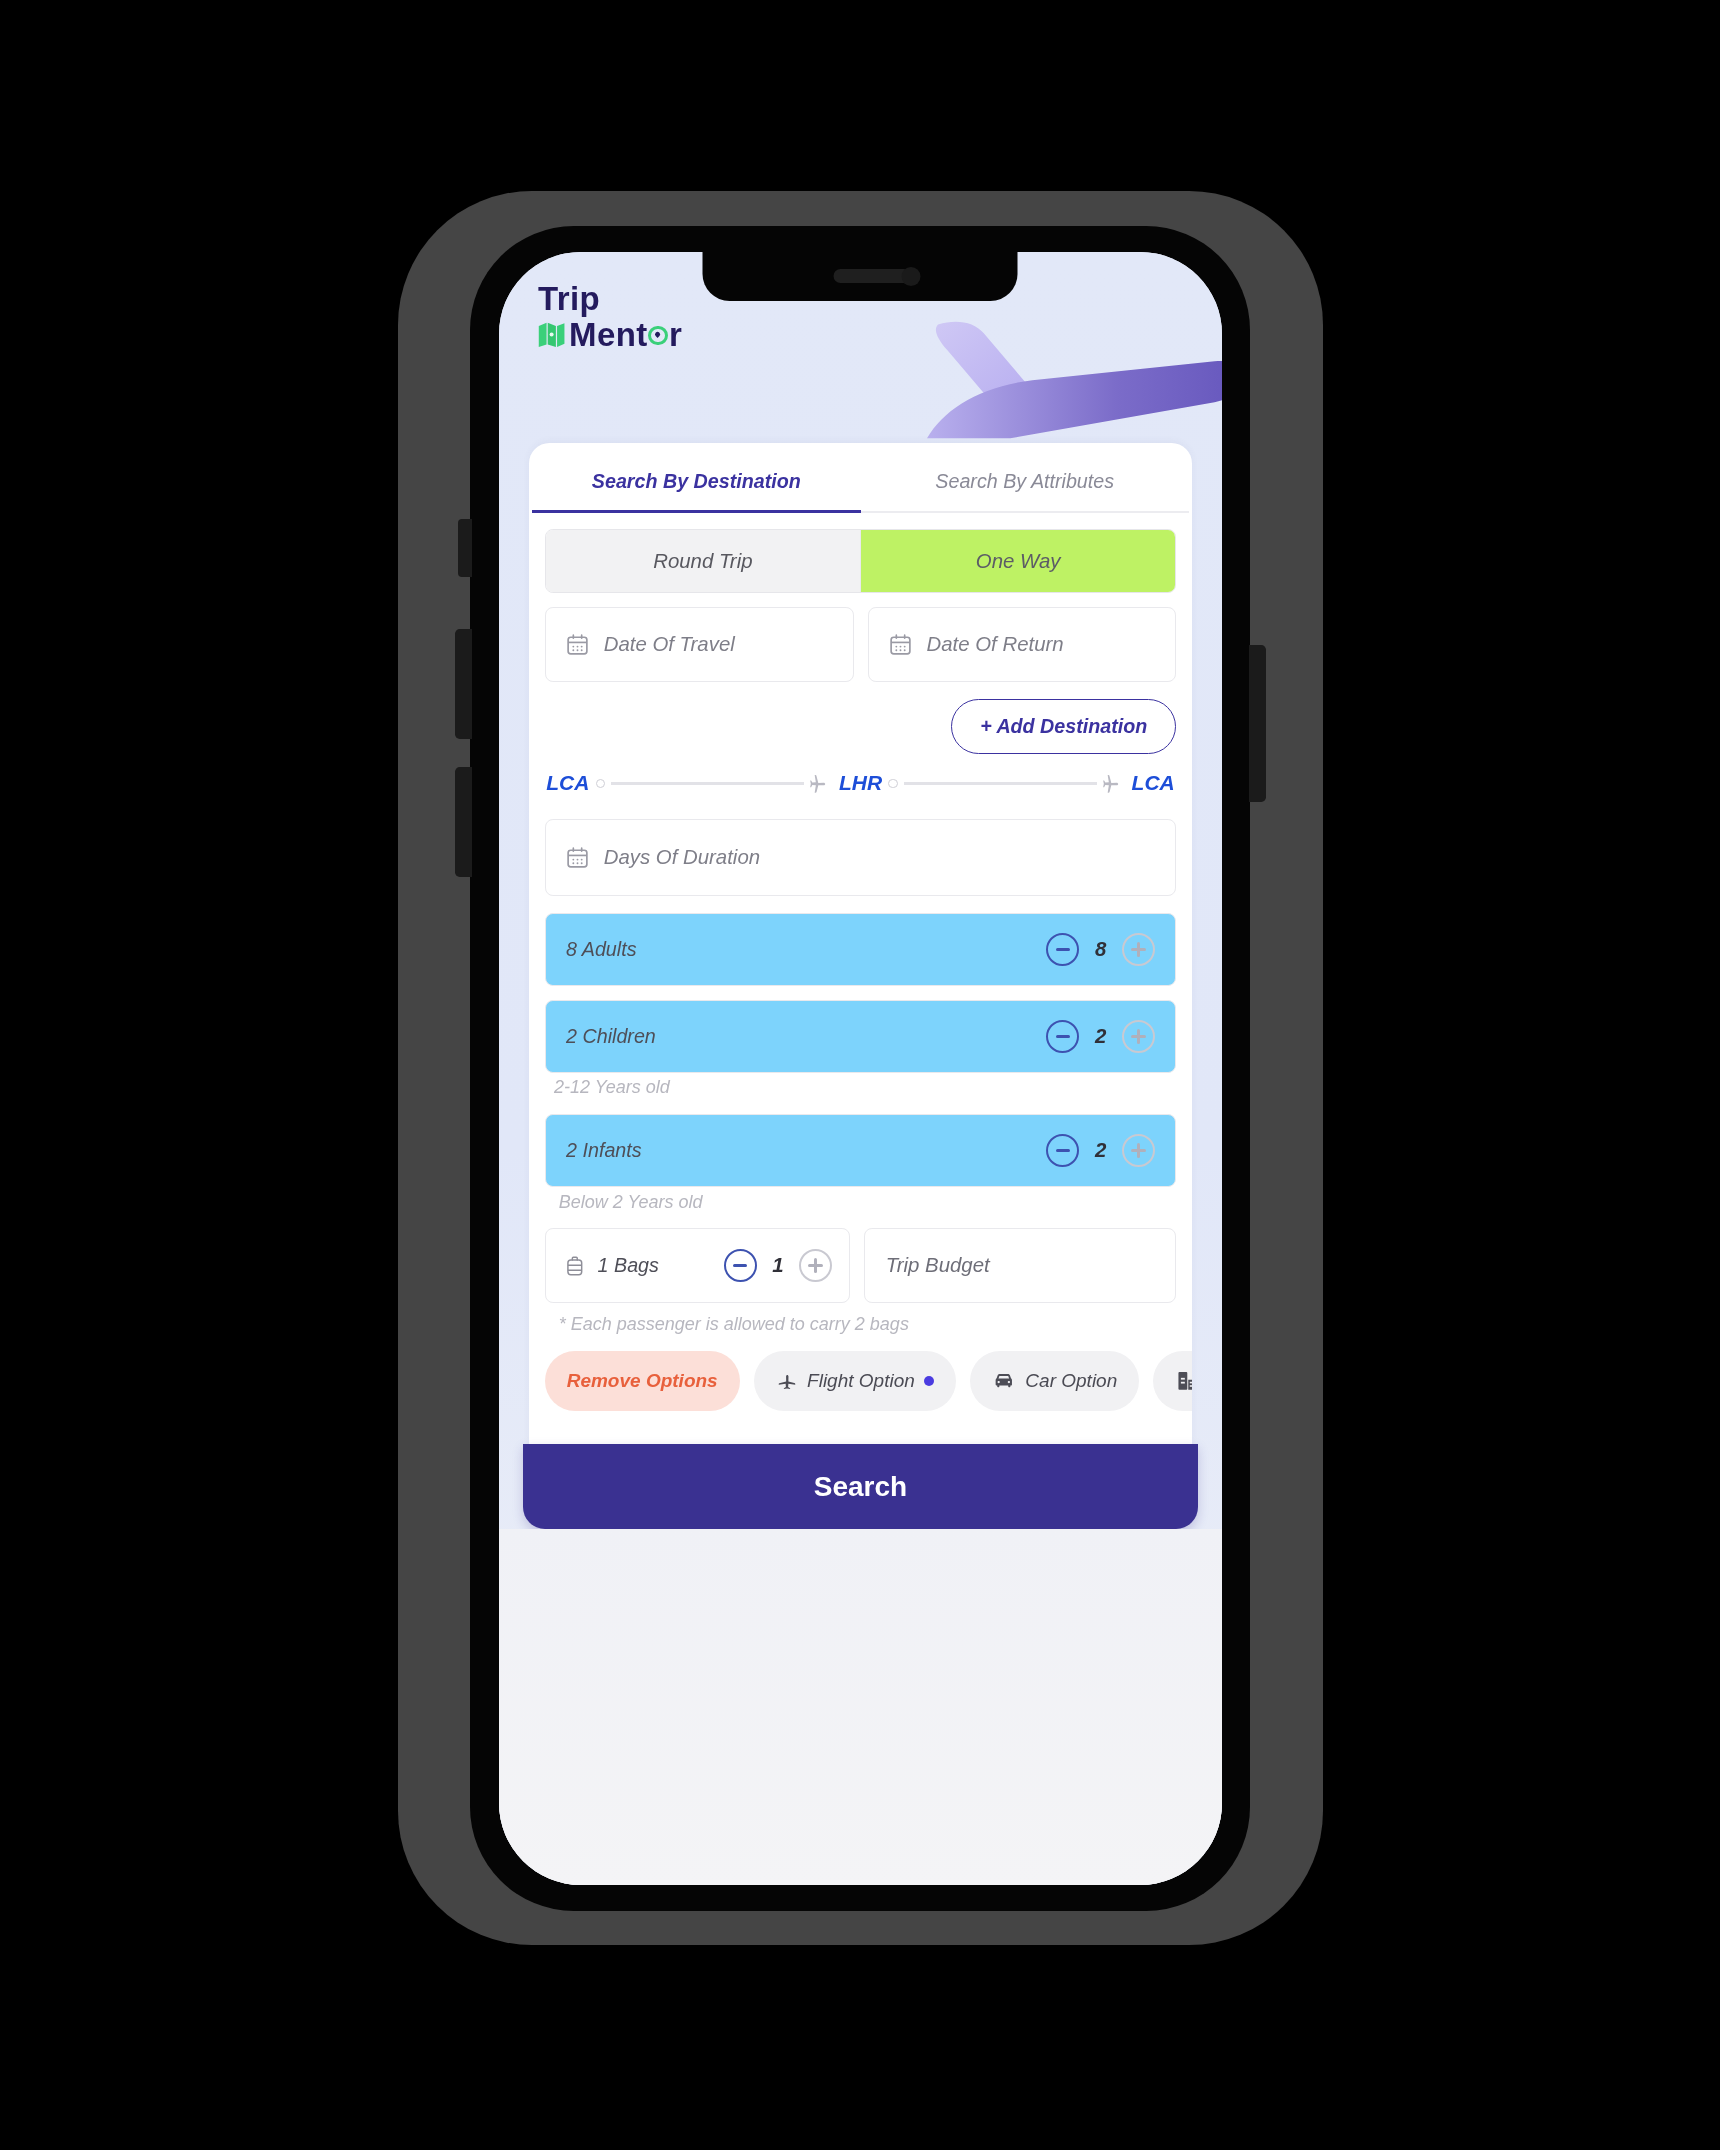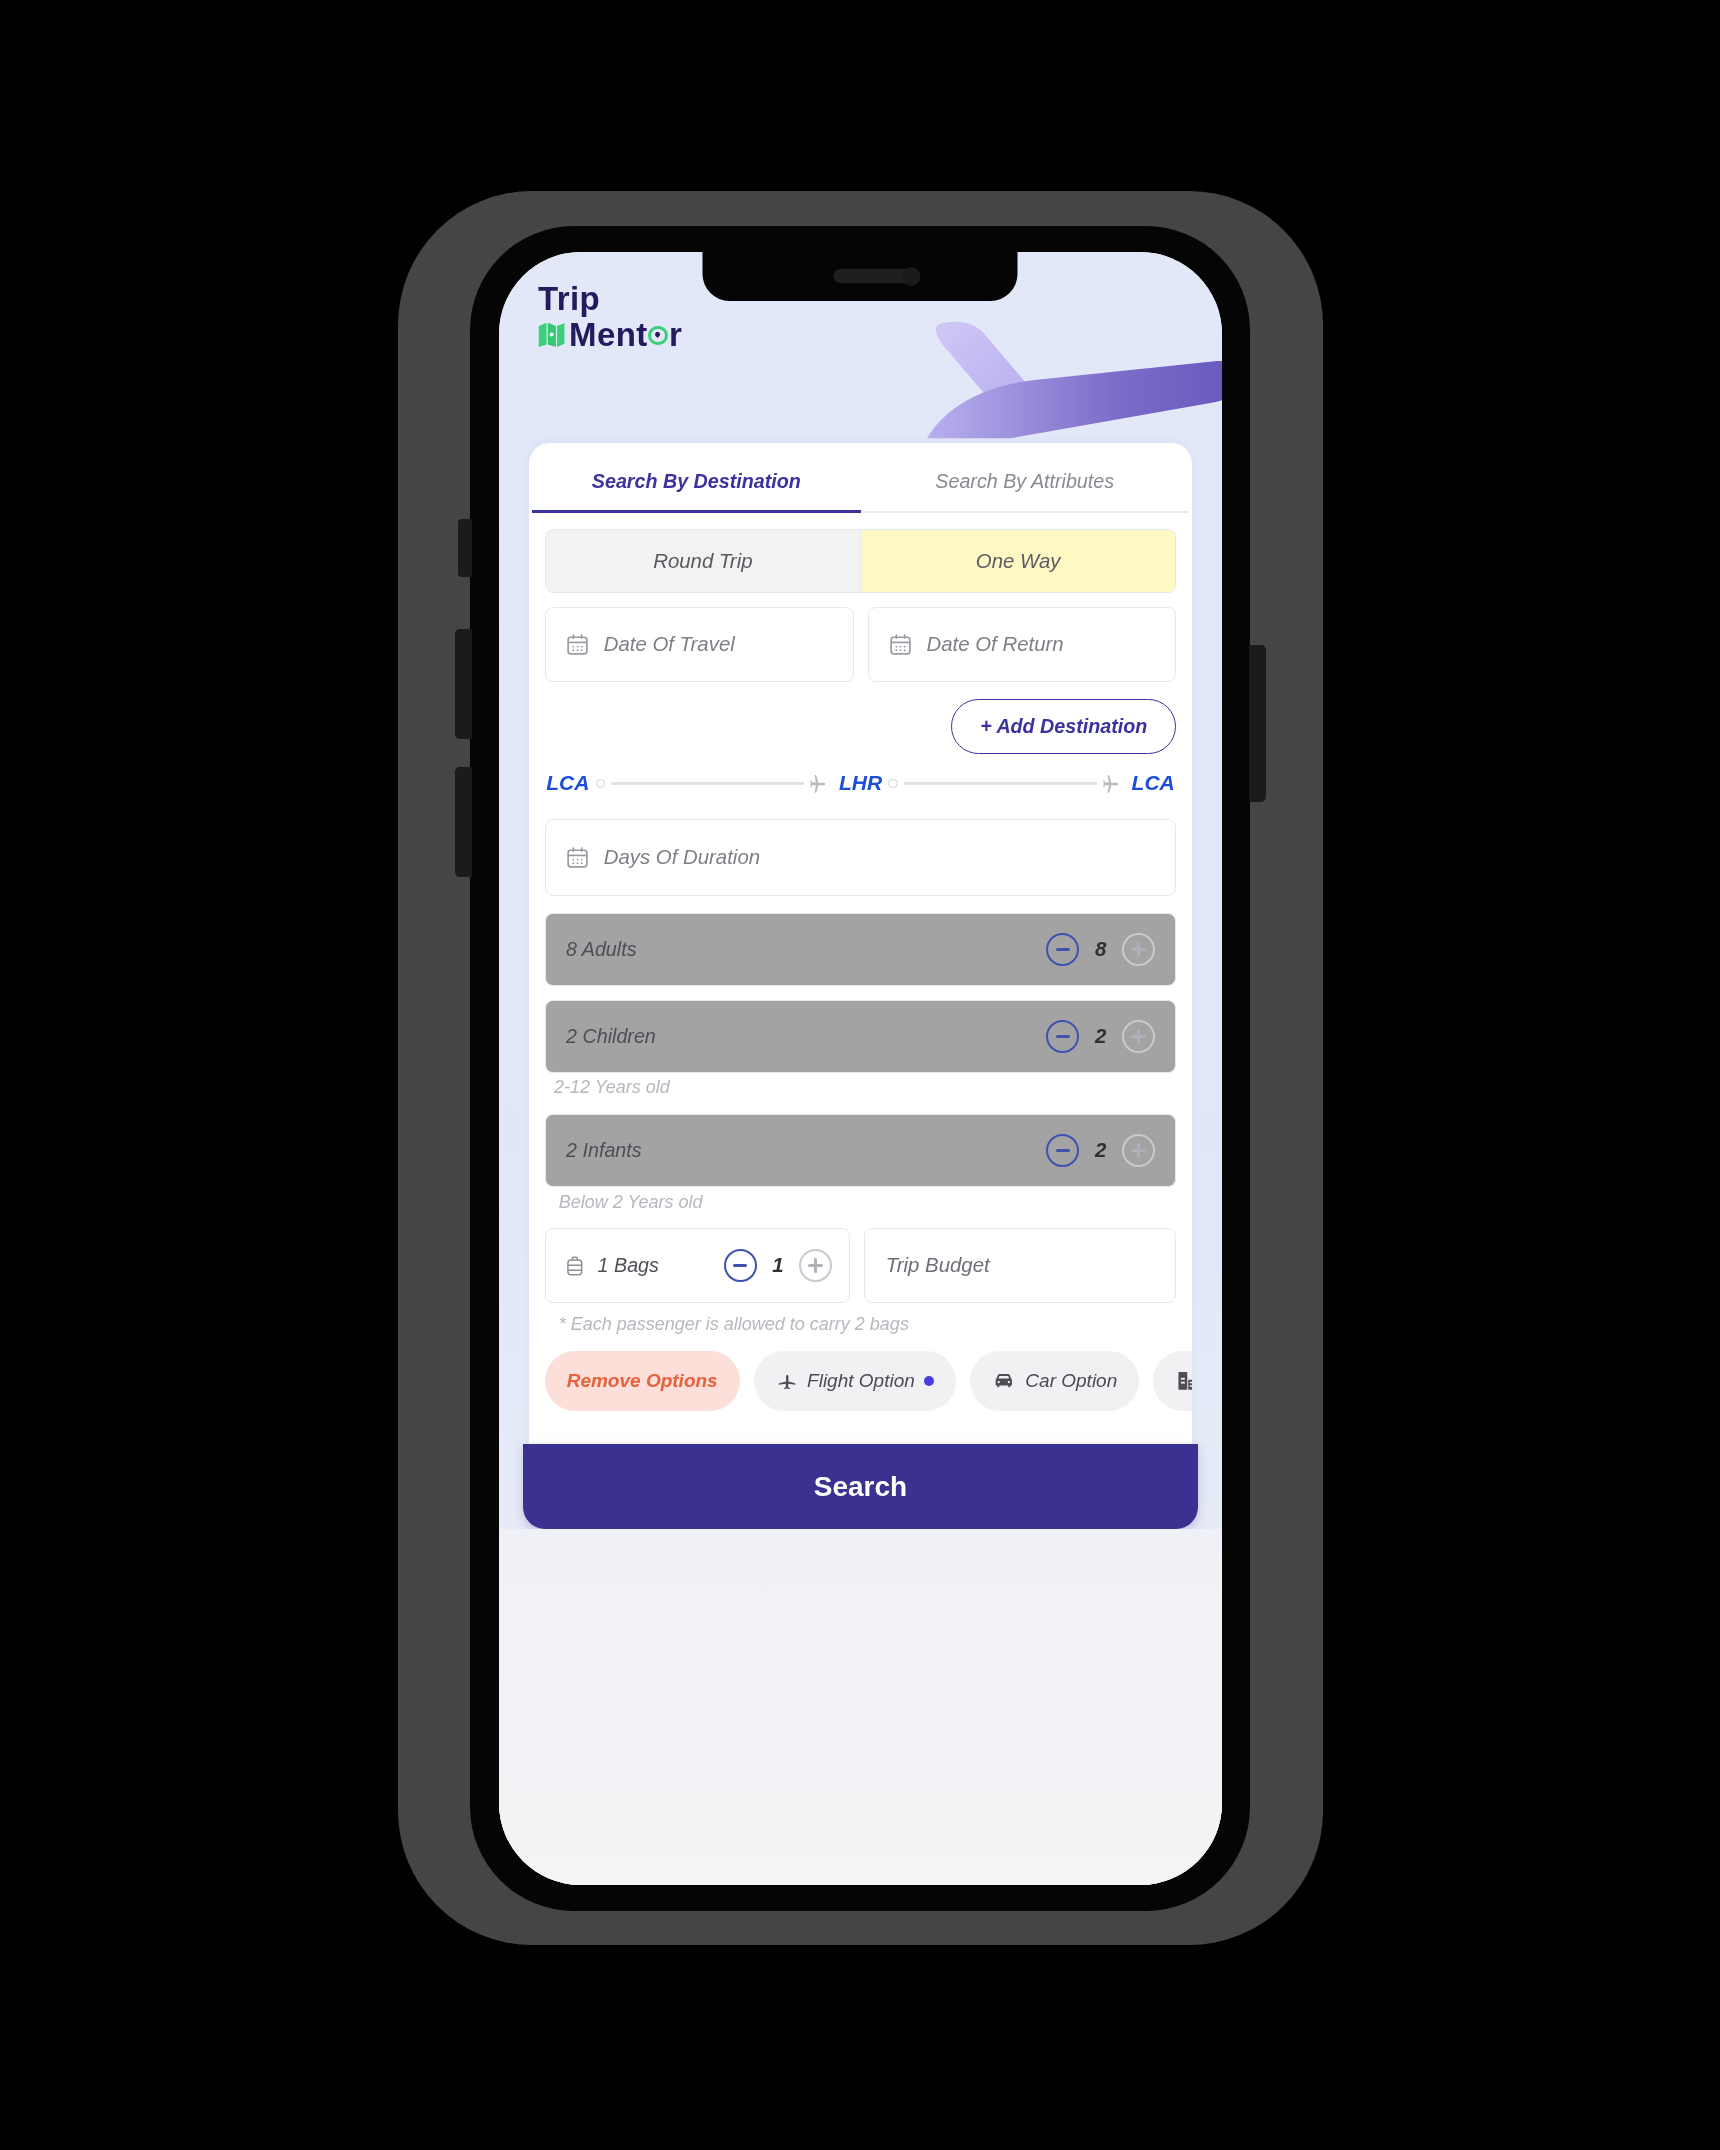--- a/index.html
+++ b/index.html
@@ -140,21 +140,21 @@
     display: flex;
     border: 0.8px solid #e6e6ea;
     border-radius: 7.9px;
     overflow: hidden;
     margin-bottom: 13.4px;
   }
   .trip-seg {
     flex: 1; text-align: center;
     padding: 19.7px 0;
     font-size: 20.4px; color: #5c5c66;
-    background: #fef9c3;
+    background: #bef264;
   }
   .trip-seg.selected { background: #f2f2f3; color: #58585f; }
   .trip-seg + .trip-seg { border-left: 0.8px solid #e9e9ed; }
 
   
   #date-row { display: flex; gap: 14px; margin-bottom: 17.3px; }
   .field {
     flex: 1;
     border: 0.8px solid #e9e9ed;
     border-radius: 7.9px;
@@ -191,21 +191,21 @@
   .route-plane { flex: none; margin: 0 7.9px 0 3.1px; display: flex; }
 
   
   .counter-box {
     border: 0.8px solid #e9e9ed;
     border-radius: 7.9px;
     height: 73px;
     display: flex; align-items: center;
     padding: 0 20.4px;
     margin-bottom: 13.4px;
-    background: #a3a3a3;
+    background: #7dd3fc;
   }
   .counter-label { font-size: 19.7px; color: #4e4e57; flex: 1; }
   .stepper { display: flex; align-items: center; gap: 12.6px; flex: none; }
   .step-btn {
     width: 33px; height: 33px; border-radius: 50%;
     display: flex; align-items: center; justify-content: center;
     flex: none;
   }
   .step-btn.minus { border: 2px solid #3d52b0; }
   .step-btn.minus::before {

